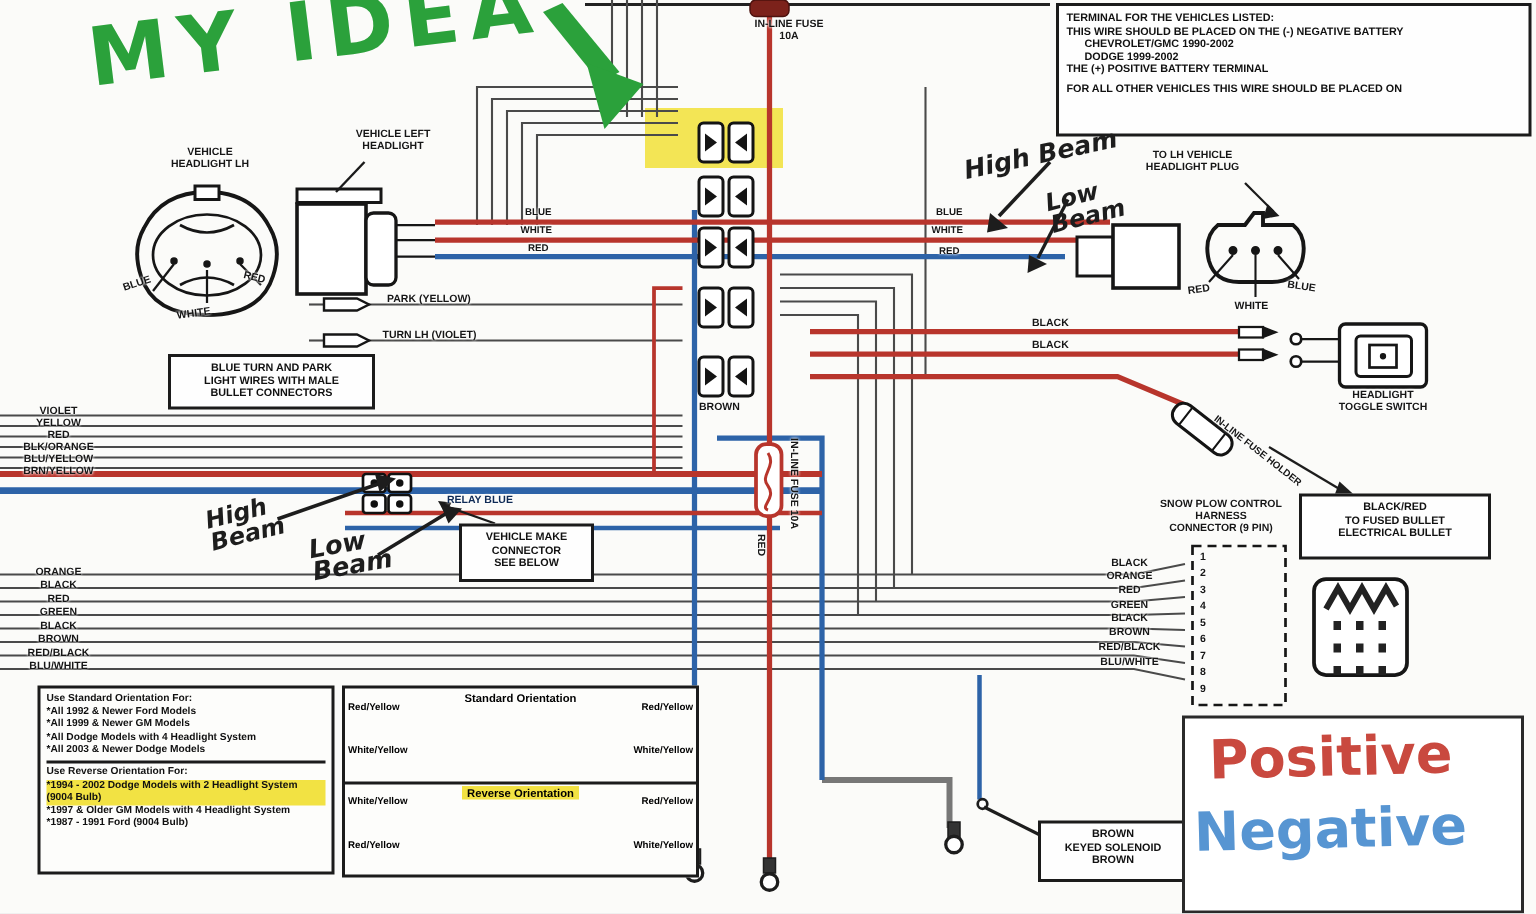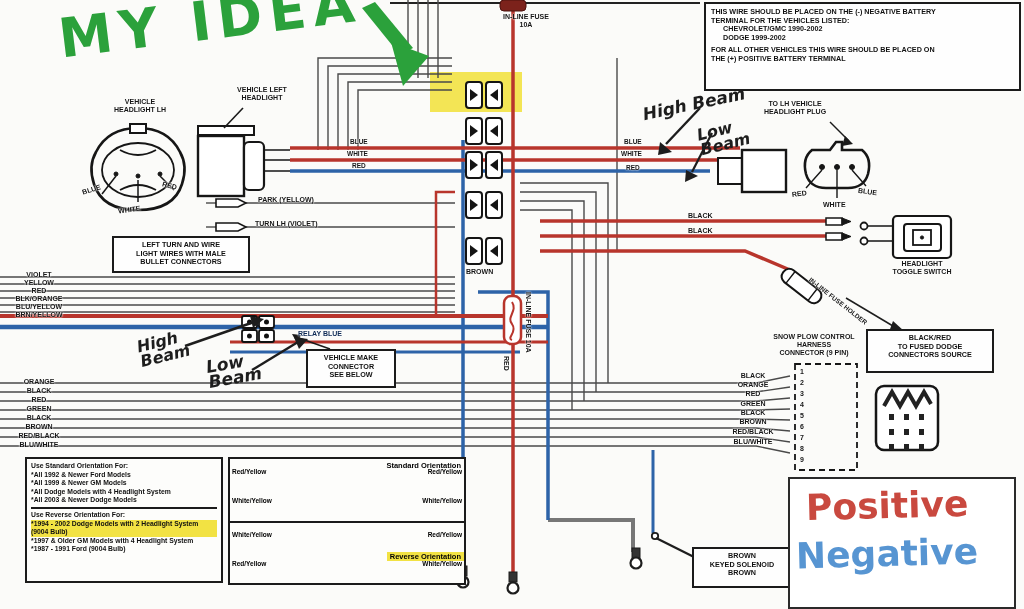--- a/index.html
+++ b/index.html
@@ -16,21 +16,21 @@
   .hand{position:absolute;z-index:4;font:bold italic 16px/15px "DejaVu Sans",sans-serif;color:#1d1d1d;}
   .marker-big{position:absolute;z-index:4;font:bold 54px/50px "DejaVu Sans",sans-serif;
        letter-spacing:7px;transform:rotate(-7deg);}
   .marker-word{position:absolute;z-index:5;font:bold 36px/38px "DejaVu Sans",sans-serif;transform:rotate(-1.5deg);}
   .vert{transform:rotate(90deg);transform-origin:0 0;}
   .vlist{position:absolute;z-index:3;border:2px solid #1b1b1b;background:#fdfdfb;
        font:bold 6.8px/8.6px "Liberation Sans",sans-serif;color:#101010;box-sizing:border-box;padding:3px 4px;}
   .vlist .sec2{border-top:2px solid #1b1b1b;margin-top:2px;padding-top:2px;}
   .hl{background:#f2e243;}
   .obox{position:absolute;z-index:3;border:2px solid #1b1b1b;background:#fdfdfb;box-sizing:border-box;}
-  .otitle{position:absolute;z-index:4;width:100%;text-align:right;font:bold 7.5px "Liberation Sans",sans-serif;}
+  .otitle{position:absolute;z-index:4;width:100%;text-align:center;font:bold 7.5px "Liberation Sans",sans-serif;}
   .otitle span{padding:0 3px;}
   .corner{position:absolute;z-index:4;font:bold 6.5px "Liberation Sans",sans-serif;white-space:nowrap;}
   .panel{position:absolute;z-index:3;border:2px solid #2a2a2a;background:#fff;box-sizing:border-box;}
 </style>
 </head>
 <body>
 
 <div id="stage">
 
 <svg id="wires" width="1024" height="609" viewBox="0 0 1024 609">
@@ -258,26 +258,26 @@
   </g>
 </svg>
 
 <div class="marker-big" style="left:58px;top:-4px;color:#2ba13b;">MY IDEA</div>
 <div class="hand" style="left:138px;top:332px;width:62px;transform:rotate(-14deg);">High Beam</div>
 <div class="hand" style="left:207px;top:354px;width:70px;font-size:17px;transform:rotate(-10deg);">Low Beam</div>
 <div class="hand" style="left:642px;top:96px;width:110px;font-size:17px;transform:rotate(-12deg);white-space:nowrap;">High Beam</div>
 <div class="hand" style="left:698px;top:120px;width:64px;font-size:16px;transform:rotate(-14deg);">Low Beam</div>
 
 <div class="box" style="left:704px;top:2px;width:317px;height:89px;text-align:left;padding:4px 5px;">
+  <div>TERMINAL FOR THE VEHICLES LISTED:</div>
   <div>THIS WIRE SHOULD BE PLACED ON THE (-) NEGATIVE BATTERY</div>
-  <div>TERMINAL FOR THE VEHICLES LISTED:</div>
   <div style="padding-left:12px;">CHEVROLET/GMC 1990-2002</div>
   <div style="padding-left:12px;">DODGE 1999-2002</div>
+  <div>THE (+) POSITIVE BATTERY TERMINAL</div>
   <div style="margin-top:4px;">FOR ALL OTHER VEHICLES THIS WIRE SHOULD BE PLACED ON</div>
-  <div>THE (+) POSITIVE BATTERY TERMINAL</div>
 </div>
 
 <div class="lbl ctr" style="left:100px;top:98px;width:80px;">
   <div>VEHICLE</div>
   <div>HEADLIGHT LH</div>
 </div>
 <div class="lbl ctr" style="left:222px;top:86px;width:80px;">
   <div>VEHICLE LEFT</div>
   <div>HEADLIGHT</div>
 </div>
@@ -288,21 +288,21 @@
 <div class="lbl tiny" style="left:350px;top:138px;">BLUE</div>
 <div class="lbl tiny" style="left:347px;top:150px;">WHITE</div>
 <div class="lbl tiny" style="left:352px;top:162px;">RED</div>
 <div class="lbl tiny" style="left:624px;top:138px;">BLUE</div>
 <div class="lbl tiny" style="left:621px;top:150px;">WHITE</div>
 <div class="lbl tiny" style="left:626px;top:164px;">RED</div>
 
 <div class="lbl" style="left:258px;top:196px;">PARK (YELLOW)</div>
 <div class="lbl" style="left:255px;top:220px;">TURN LH (VIOLET)</div>
 <div class="box" style="left:112px;top:236px;width:138px;height:37px;">
-  <div>LEFT TURN AND WIRE</div>
+  <div>BLUE TURN AND PARK</div>
   <div>LIGHT WIRES WITH MALE</div>
   <div>BULLET CONNECTORS</div>
 </div>
 
 <div class="lbl ctr" style="left:8px;top:271px;width:62px;">VIOLET</div>
 <div class="lbl ctr" style="left:8px;top:279px;width:62px;">YELLOW</div>
 <div class="lbl ctr" style="left:8px;top:287px;width:62px;">RED</div>
 <div class="lbl ctr" style="left:8px;top:295px;width:62px;">BLK/ORANGE</div>
 <div class="lbl ctr" style="left:8px;top:303px;width:62px;">BLU/YELLOW</div>
 <div class="lbl ctr" style="left:8px;top:311px;width:62px;">BRN/YELLOW</div>
@@ -352,22 +352,22 @@
 <div class="lbl" style="left:688px;top:227px;">BLACK</div>
 <div class="lbl ctr" style="left:886px;top:260px;width:72px;">
   <div>HEADLIGHT</div>
   <div>TOGGLE SWITCH</div>
 </div>
 
 <div class="lbl tiny" style="left:812px;top:276px;transform:rotate(38deg);transform-origin:0 0;">IN-LINE FUSE HOLDER</div>
 
 <div class="box" style="left:866px;top:329px;width:128px;height:44px;">
   <div>BLACK/RED</div>
-  <div>TO FUSED DODGE</div>
-  <div>CONNECTORS SOURCE</div>
+  <div>TO FUSED BULLET</div>
+  <div>ELECTRICAL BULLET</div>
 </div>
 
 <div class="lbl ctr" style="left:758px;top:333px;width:112px;">
   <div>SNOW PLOW CONTROL</div>
   <div>HARNESS</div>
   <div>CONNECTOR (9 PIN)</div>
 </div>
 <div class="lbl" style="left:800px;top:368px;">1</div>
 <div class="lbl" style="left:800px;top:379px;">2</div>
 <div class="lbl" style="left:800px;top:390px;">3</div>
@@ -388,21 +388,21 @@
   <div class="hl">*1994 - 2002 Dodge Models with 2 Headlight System (9004 Bulb)</div>
   <div>*1997 &amp; Older GM Models with 4 Headlight System</div>
   <div>*1987 - 1991 Ford (9004 Bulb)</div>
 </div>
 
 <div class="obox" style="left:228px;top:457px;width:238px;height:128px;">
   <div class="otitle" style="top:2px;">
     <span>Standard Orientation</span>
   </div>
   <div style="position:absolute;top:62px;left:0;width:100%;border-top:2px solid #1b1b1b;"></div>
-  <div class="otitle" style="top:65px;margin-top:28px;">
+  <div class="otitle" style="top:65px;">
     <span class="hl">Reverse Orientation</span>
   </div>
 </div>
 <div class="corner" style="left:232px;top:468px;">Red/Yellow</div>
 <div class="corner" style="left:232px;top:497px;">White/Yellow</div>
 <div class="corner" style="left:398px;top:468px;width:64px;text-align:right;">Red/Yellow</div>
 <div class="corner" style="left:398px;top:497px;width:64px;text-align:right;">White/Yellow</div>
 <div class="corner" style="left:232px;top:531px;">White/Yellow</div>
 <div class="corner" style="left:232px;top:560px;">Red/Yellow</div>
 <div class="corner" style="left:398px;top:531px;width:64px;text-align:right;">Red/Yellow</div>

